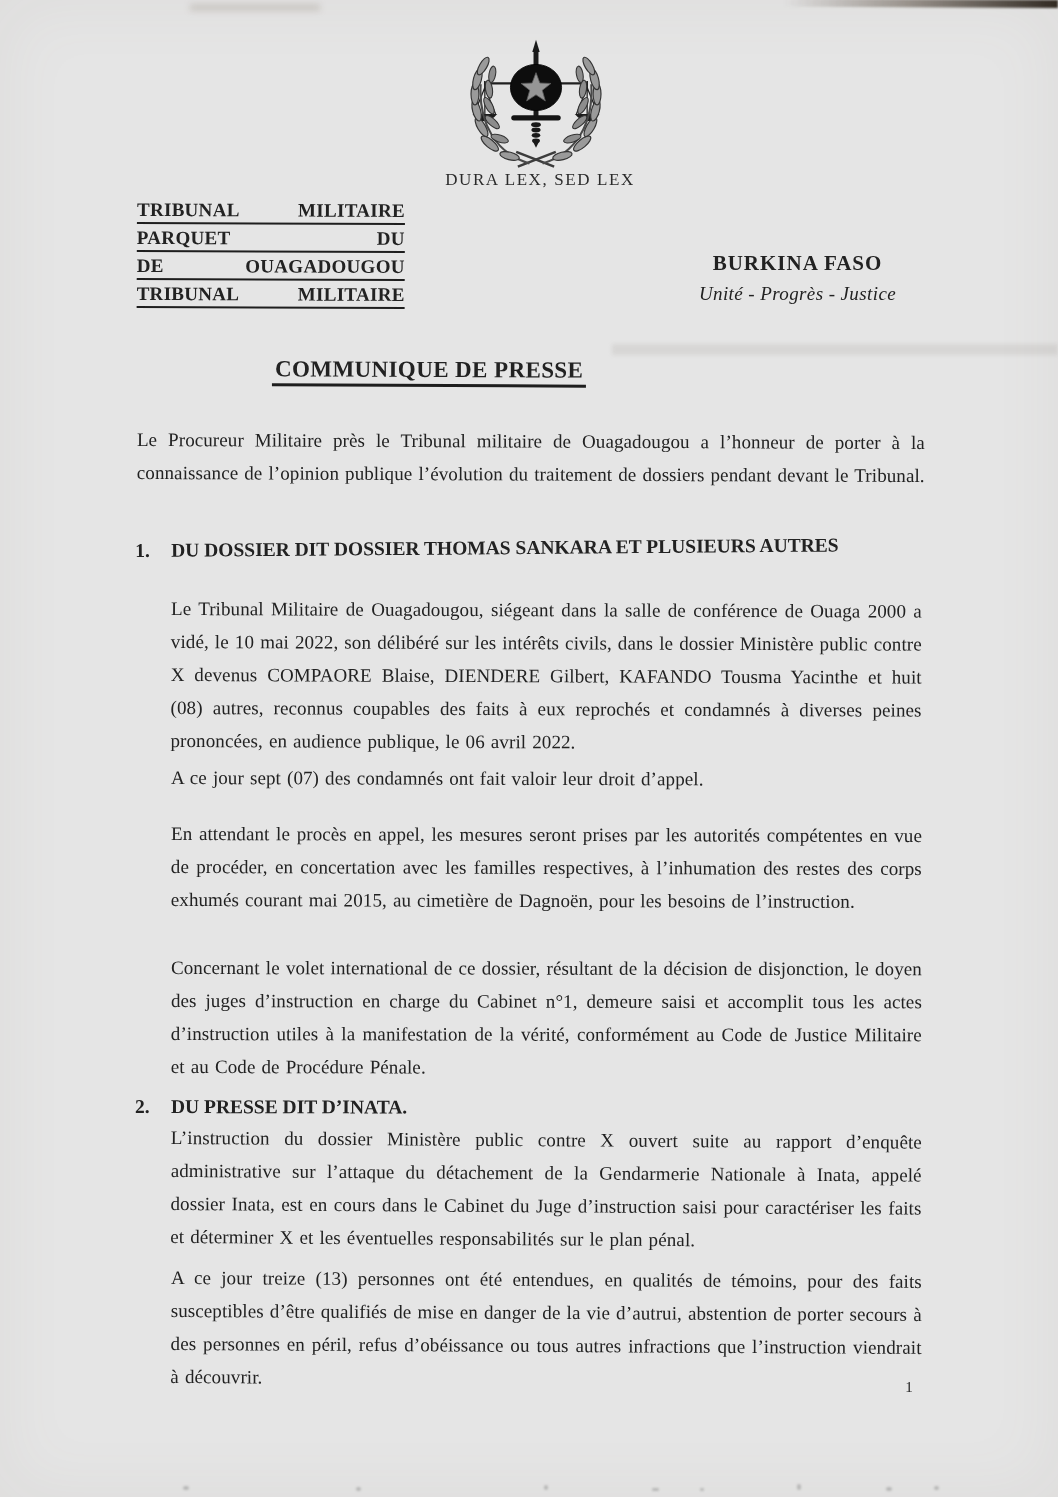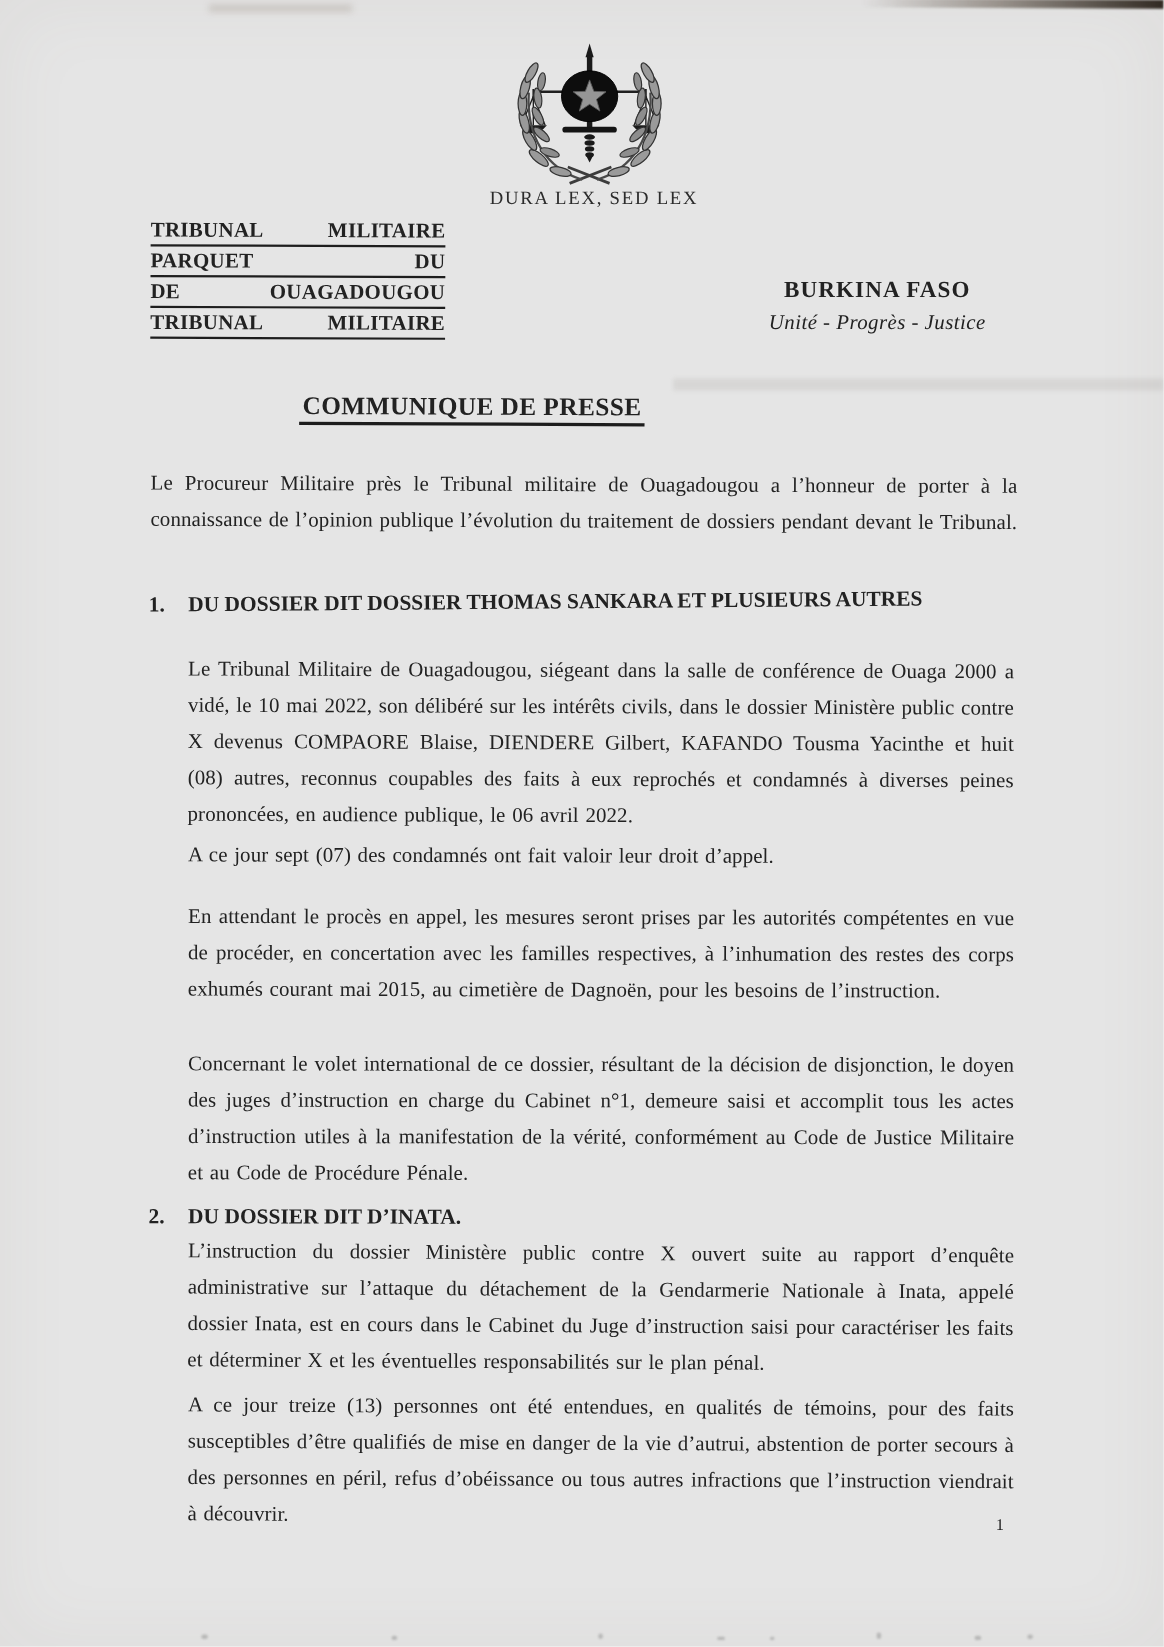--- a/index.html
+++ b/index.html
@@ -153,21 +153,21 @@
     <span class="section-num">1.</span>
     <span>DU DOSSIER DIT DOSSIER THOMAS SANKARA ET PLUSIEURS AUTRES</span>
   </div>
   <div class="para s1p1">Le Tribunal Militaire de Ouagadougou, siégeant dans la salle de conférence de Ouaga 2000 a vidé, le 10 mai 2022, son délibéré sur les intérêts civils, dans le dossier Ministère public contre X devenus COMPAORE Blaise, DIENDERE Gilbert, KAFANDO Tousma Yacinthe et huit (08) autres, reconnus coupables des faits à eux reprochés et condamnés à diverses peines prononcées, en audience publique, le 06 avril 2022.</div>
   <div class="para s1p2">A ce jour sept (07) des condamnés ont fait valoir leur droit d’appel.</div>
   <div class="para s1p3">En attendant le procès en appel, les mesures seront prises par les autorités compétentes en vue de procéder, en concertation avec les familles respectives, à l’inhumation des restes des corps exhumés courant mai 2015, au cimetière de Dagnoën, pour les besoins de l’instruction.</div>
   <div class="para s1p4">Concernant le volet international de ce dossier, résultant de la décision de disjonction, le doyen des juges d’instruction en charge du Cabinet n°1, demeure saisi et accomplit tous les actes d’instruction utiles à la manifestation de la vérité, conformément au Code de Justice Militaire et au Code de Procédure Pénale.</div>
 
   <div class="section-head sec2">
     <span class="section-num">2.</span>
-    <span>DU DOSSIER DIT D’INATA.</span>
+    <span>DU PRESSE DIT D’INATA.</span>
   </div>
   <div class="para s2p1">L’instruction du dossier Ministère public contre X ouvert suite au rapport d’enquête administrative sur l’attaque du détachement de la Gendarmerie Nationale à Inata, appelé dossier Inata, est en cours dans le Cabinet du Juge d’instruction saisi pour caractériser les faits et déterminer X et les éventuelles responsabilités sur le plan pénal.</div>
   <div class="para s2p2">A ce jour treize (13) personnes ont été entendues, en qualités de témoins, pour des faits susceptibles d’être qualifiés de mise en danger de la vie d’autrui, abstention de porter secours à des personnes en péril, refus d’obéissance ou tous autres infractions que l’instruction viendrait à découvrir.</div>
 
   <div class="page-num">1</div>
 
   <div class="artifact art-top-right"></div>
   <div class="artifact art-top-smudge"></div>
   <div class="artifact art-title-band"></div>
   <div class="artifact art-dot d1"></div>

